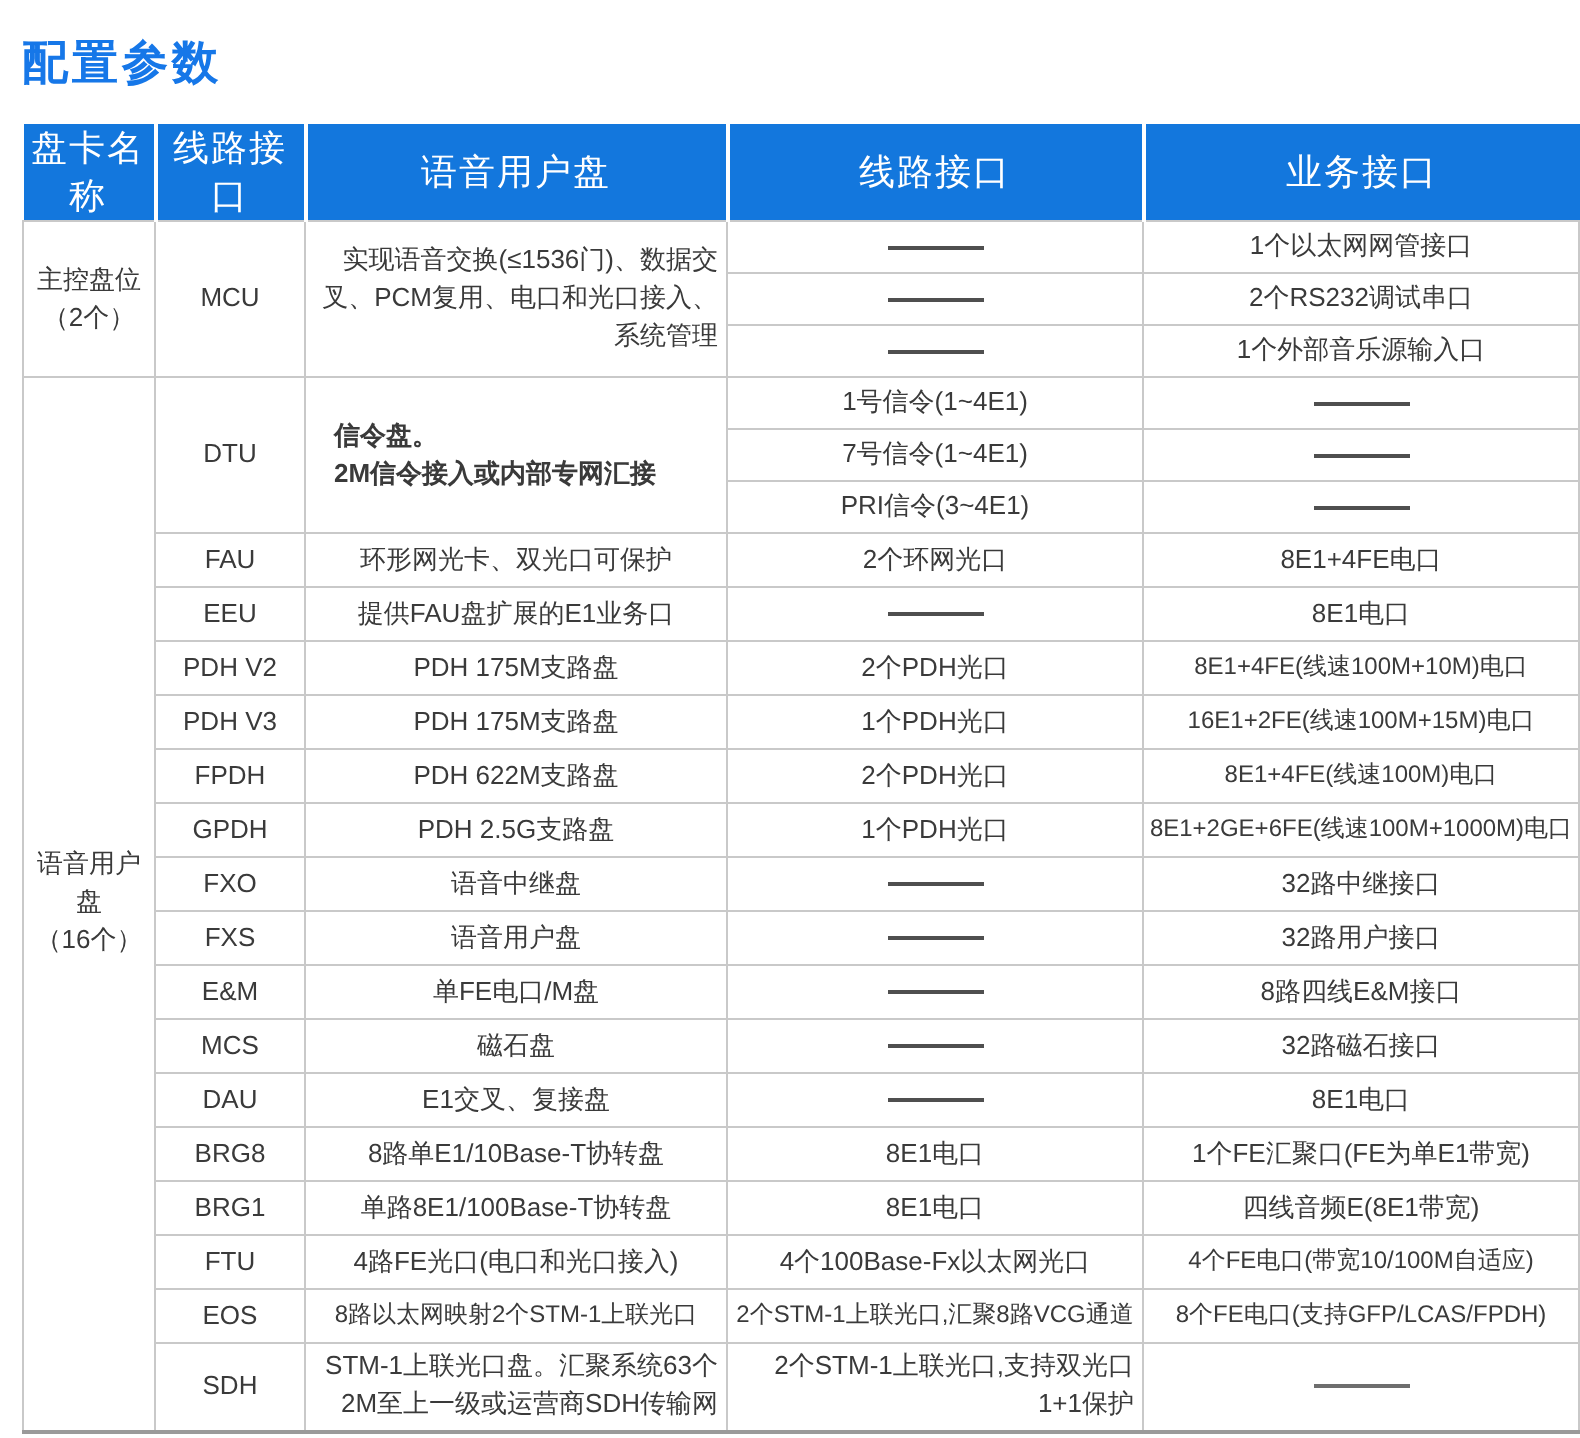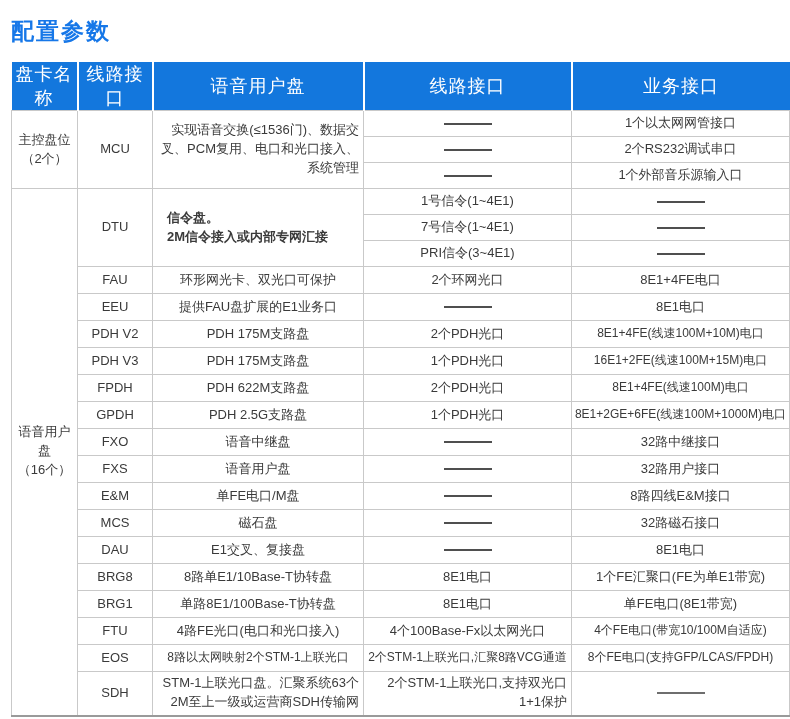--- a/index.html
+++ b/index.html
@@ -205,21 +205,21 @@
       <tr>
         <td>BRG8</td>
         <td>8路单E1/10Base-T协转盘</td>
         <td>8E1电口</td>
         <td>1个FE汇聚口(FE为单E1带宽)</td>
       </tr>
       <tr>
         <td>BRG1</td>
         <td>单路8E1/100Base-T协转盘</td>
         <td>8E1电口</td>
-        <td>单FE电口(8E1带宽)</td>
+        <td>四线音频E(8E1带宽)</td>
       </tr>
       <tr>
         <td>FTU</td>
         <td>4路FE光口(电口和光口接入)</td>
         <td>4个100Base-Fx以太网光口</td>
         <td class="nowrap">4个FE电口(带宽10/100M自适应)</td>
       </tr>
       <tr>
         <td>EOS</td>
         <td class="nowrap">8路以太网映射2个STM-1上联光口</td>

